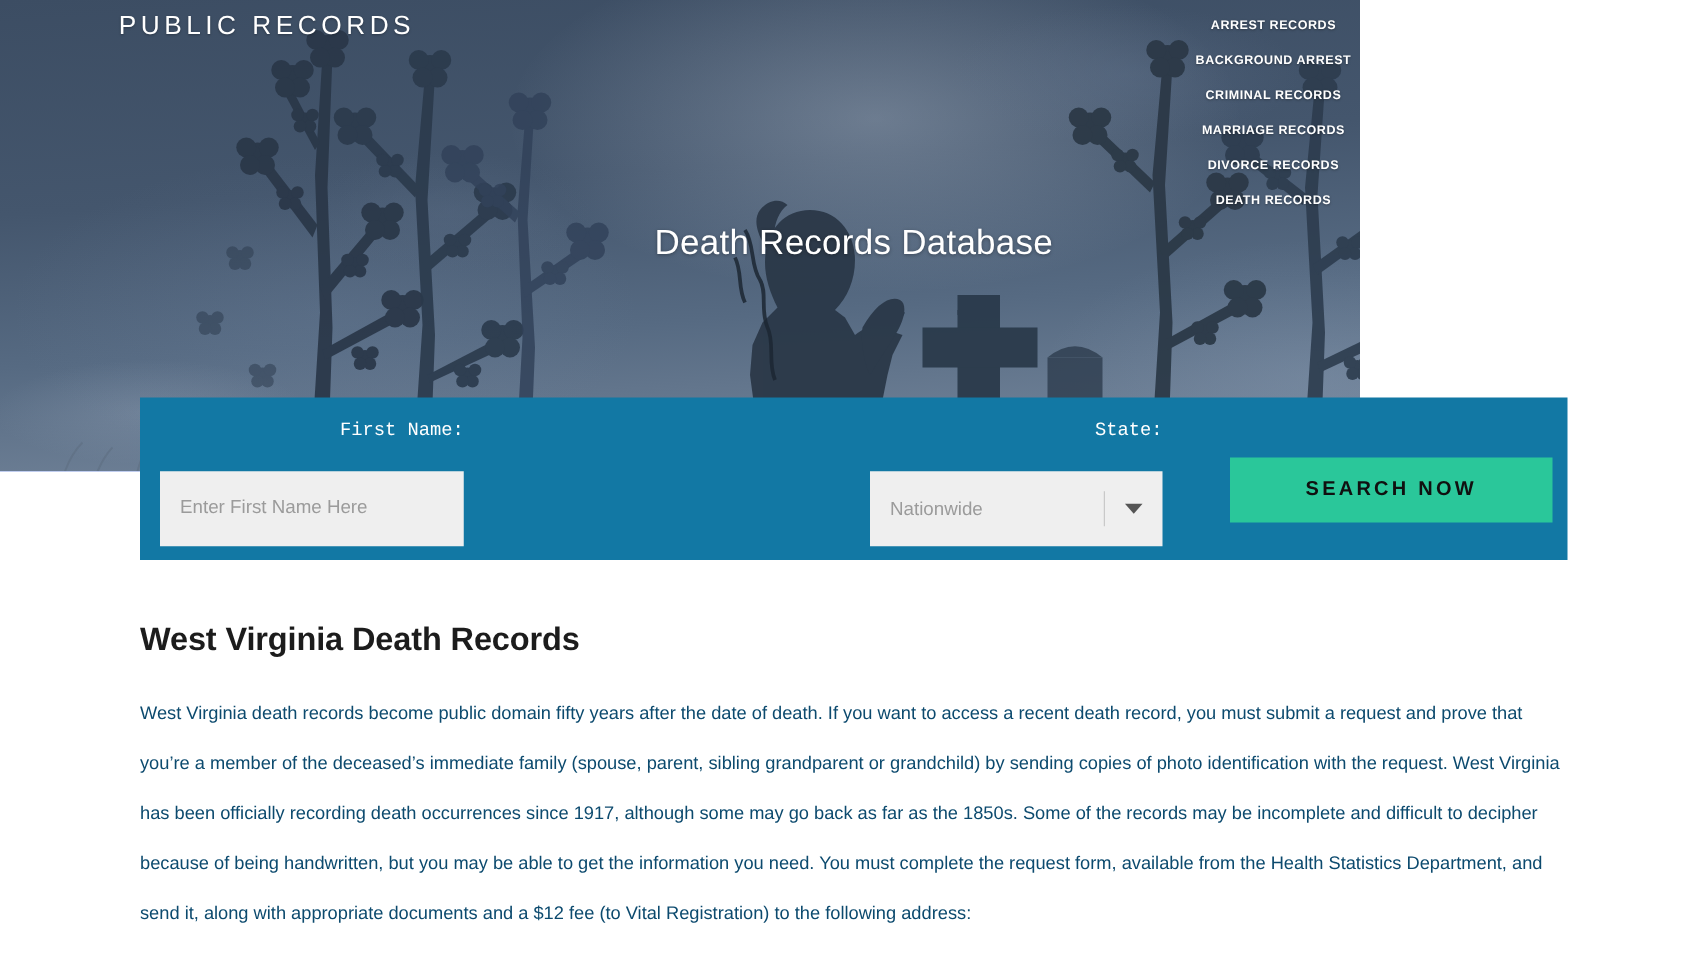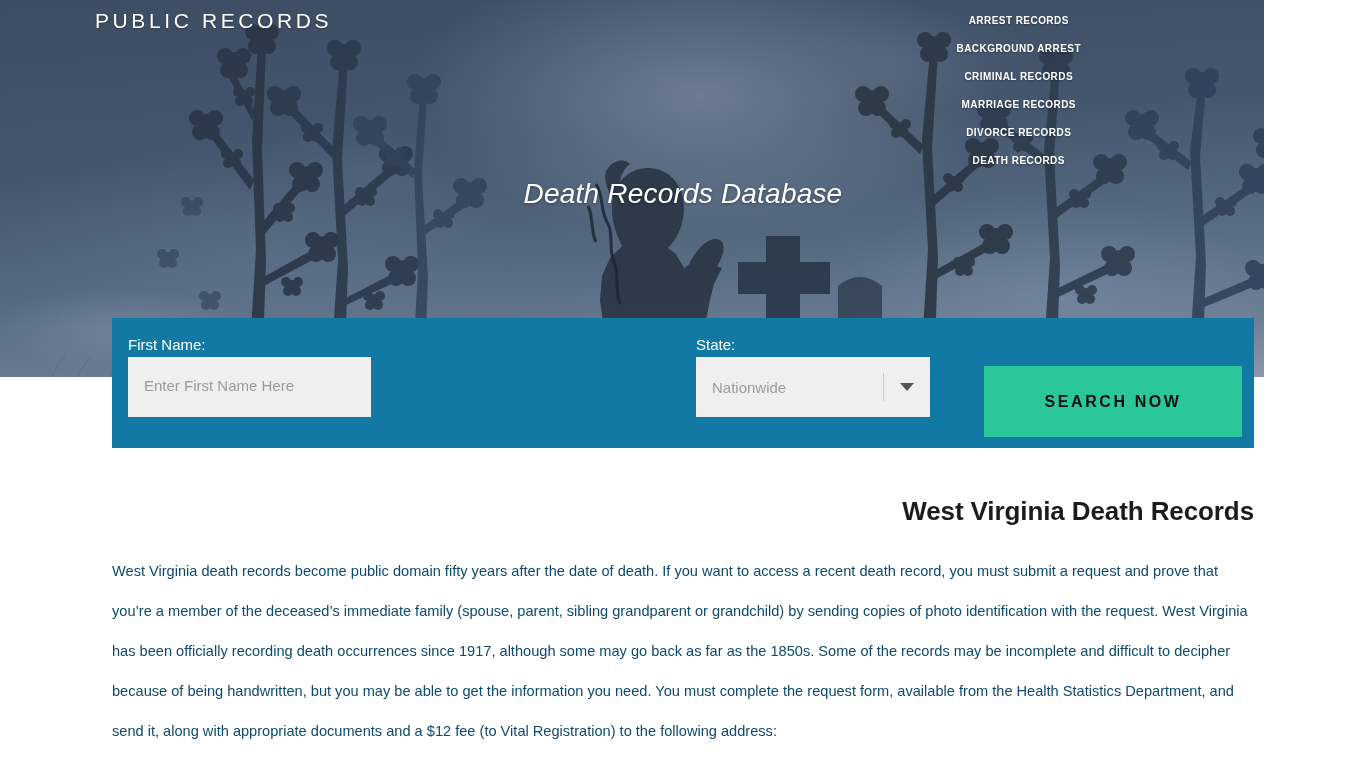--- a/index.html
+++ b/index.html
@@ -9,25 +9,24 @@
     height: 768px;
     overflow: hidden;
     background: #ffffff;
     font-family: "Liberation Sans", sans-serif;
   }
 
   
   .hero {
     position: absolute;
     top: 0; left: 0;
-    width: 1264px;
+    width: 1088px;
     height: 377px;
     overflow: hidden;
     background: #1d4ed8;
-    font-style: italic;
   }
   .hero-sky {
     position: absolute;
     inset: 0;
     background:
       radial-gradient(ellipse 420px 200px at 700px 95px, rgba(205,215,228,0.30), rgba(205,215,228,0) 70%),
       radial-gradient(ellipse 300px 150px at 1050px 300px, rgba(150,170,195,0.22), rgba(150,170,195,0) 72%),
       radial-gradient(ellipse 360px 180px at 260px 250px, rgba(120,140,168,0.18), rgba(120,140,168,0) 70%),
       linear-gradient(176deg, #3c4d63 0%, #44566d 38%, #566a82 65%, #6e8096 88%, #8a99ab 100%);
   }
@@ -105,23 +104,24 @@
     align-items: flex-start;
     padding-top: 0;
   }
   .field {
     position: absolute;
   }
   .field-label {
     color: #ffffff;
     font-size: 15px;
     font-weight: 400;
-    text-align: left;
+    text-align: right;
     display: block;
-    margin-bottom: 4px;
+    margin-bottom: 24px;
+    font-family: Liberation Mono, monospace;
   }
   .field-input {
     width: 100%;
     height: 60px;
     background: #efefef;
     border: none;
     outline: none;
     padding: 0 16px;
     font-family: "Liberation Sans", sans-serif;
     font-size: 11px;
@@ -162,21 +162,21 @@
     width: 0; height: 0;
     border-left: 7px solid transparent;
     border-right: 7px solid transparent;
     border-top: 8px solid #555;
   }
   .search-btn {
     position: absolute;
     left: 872px;
     top: 48px;
     width: 258px;
-    height: 71px;
+    height: 52px;
     background: #2ac79a;
     border: none;
     color: #101010;
     font-family: "Liberation Sans", sans-serif;
     font-size: 16px;
     font-weight: bold;
     letter-spacing: 2.6px;
     cursor: pointer;
   }
 
@@ -187,21 +187,20 @@
     left: 0;
     width: 1366px;
     padding: 0 112px;
   }
   .content-title {
     margin-top: 48px;
     font-size: 26px;
     font-weight: bold;
     color: #1c1c1c;
     letter-spacing: -0.1px;
-    text-align: right;
   }
   .content-p {
     margin-top: 24px;
     font-size: 14.6px;
     line-height: 40px;
     color: #0c4a6e;
     max-width: 1142px;
   }
 </style>
 </head>

